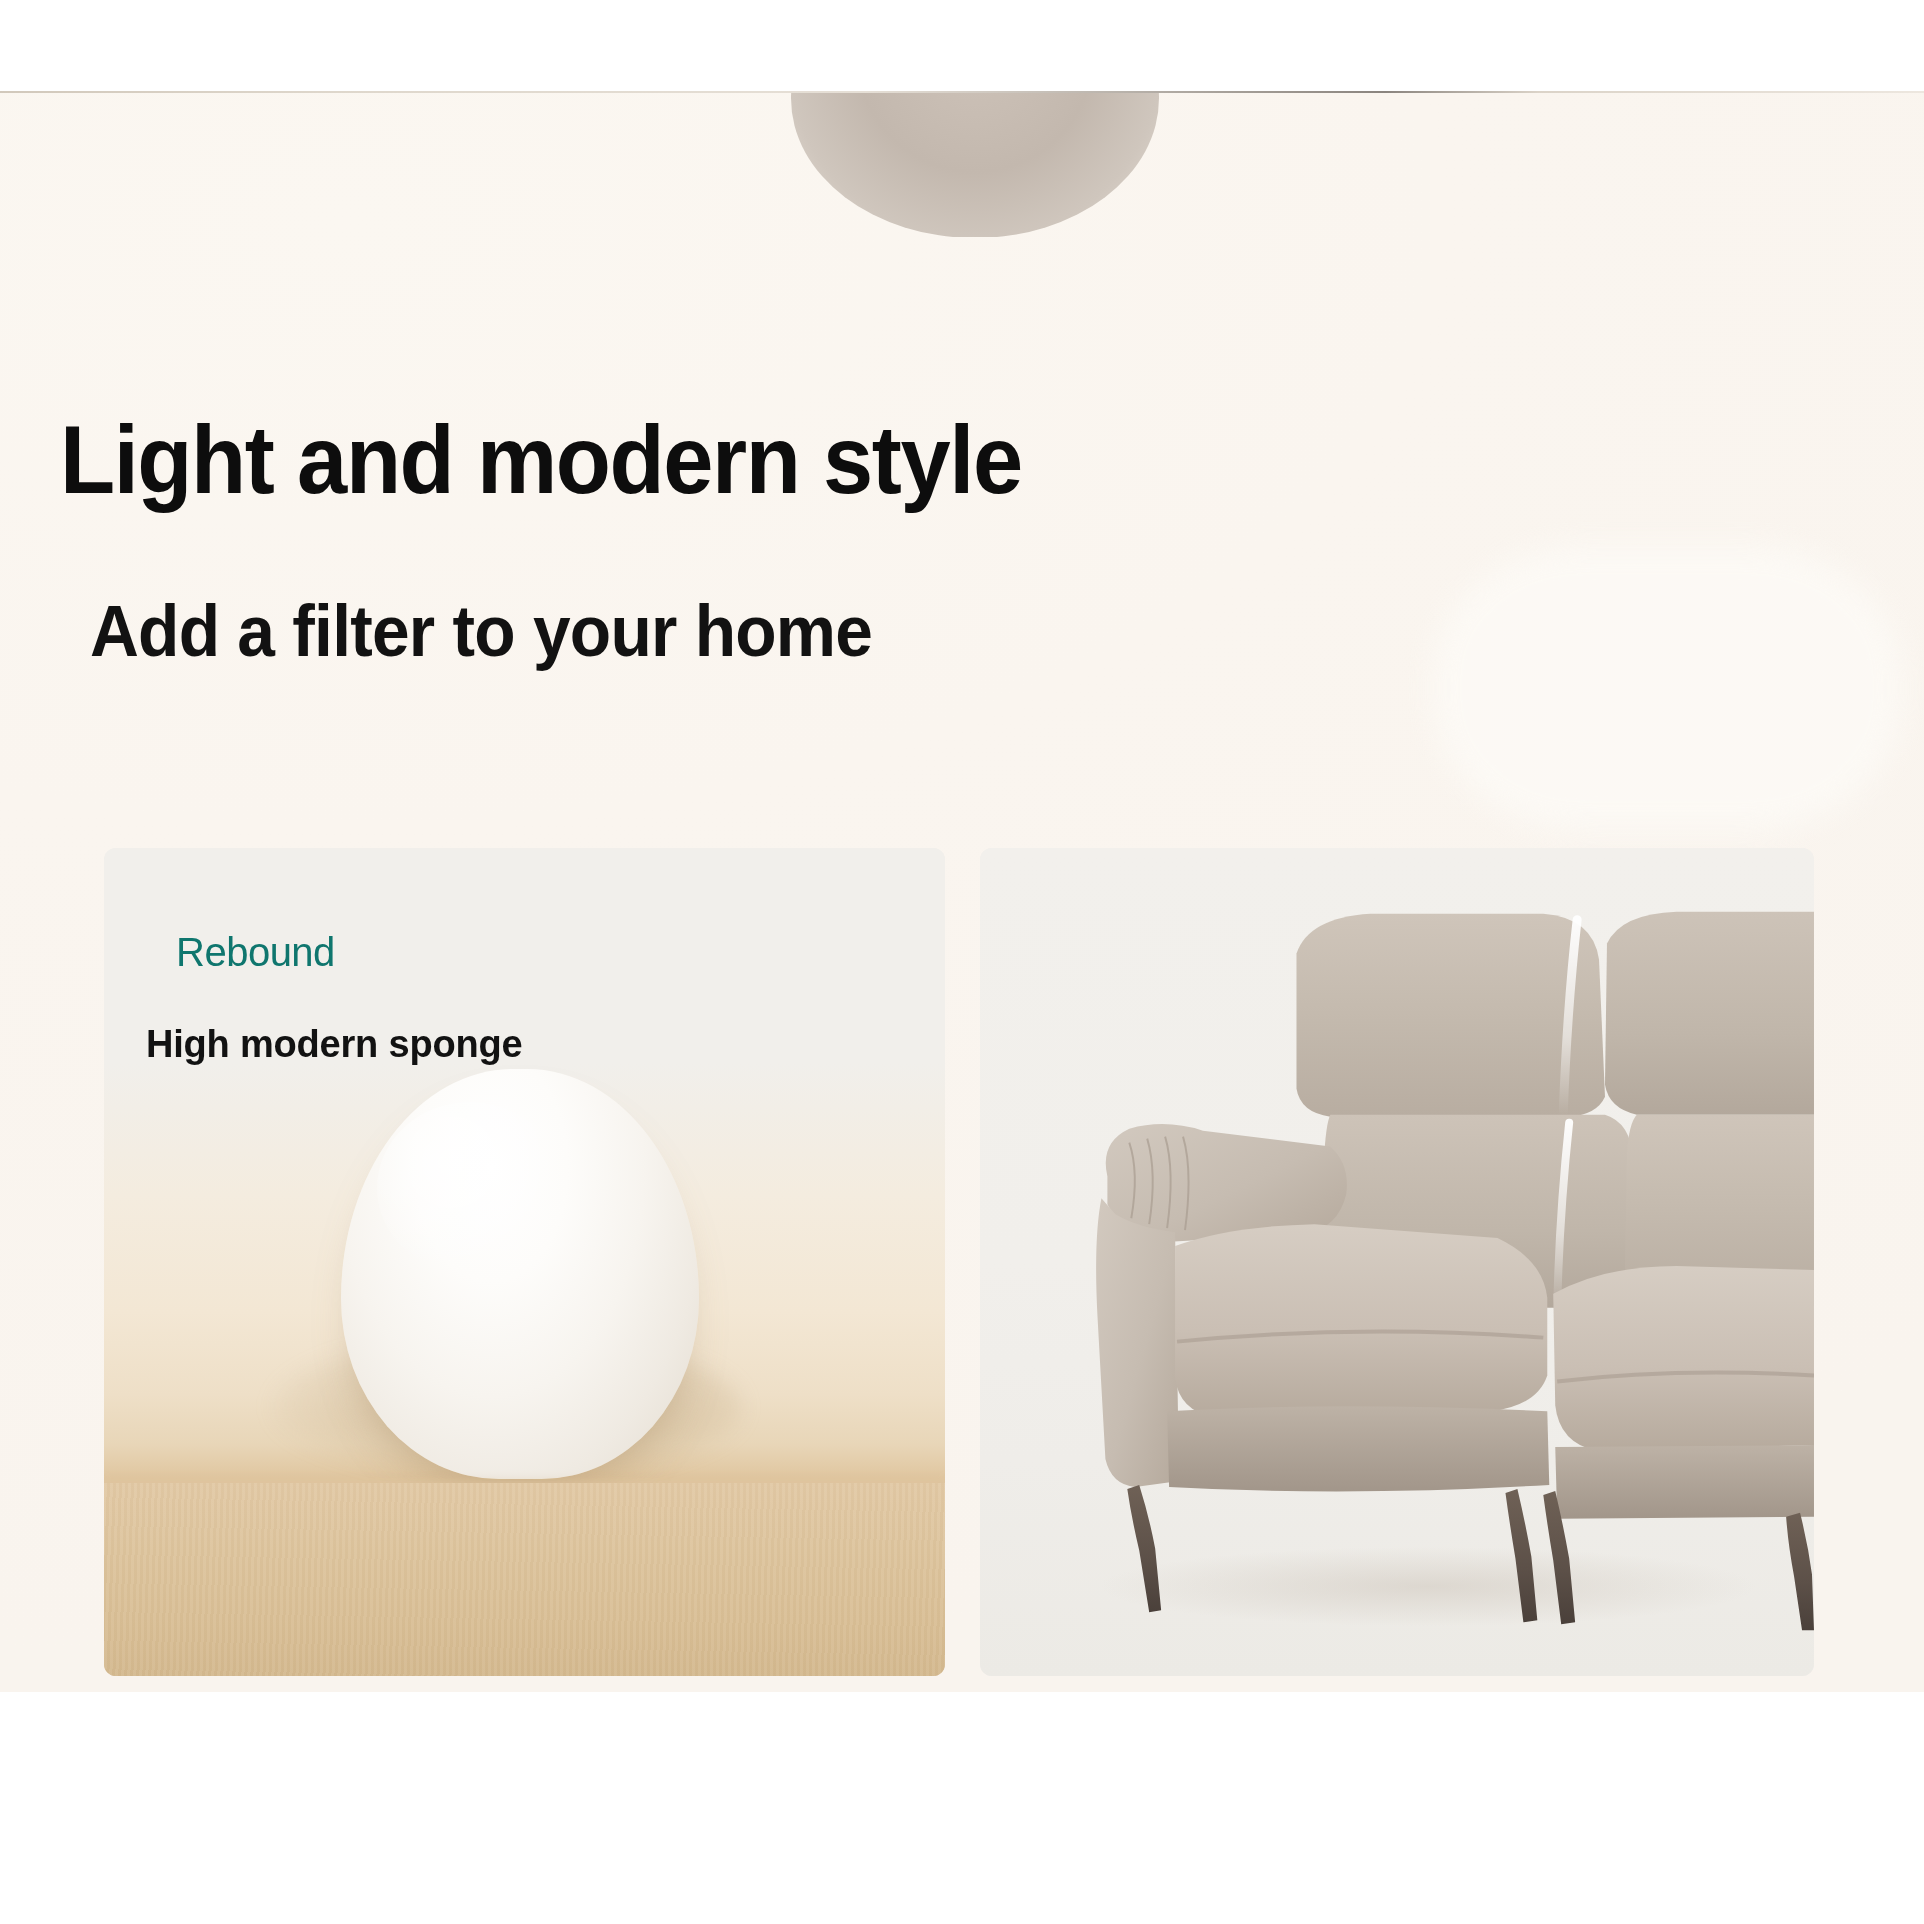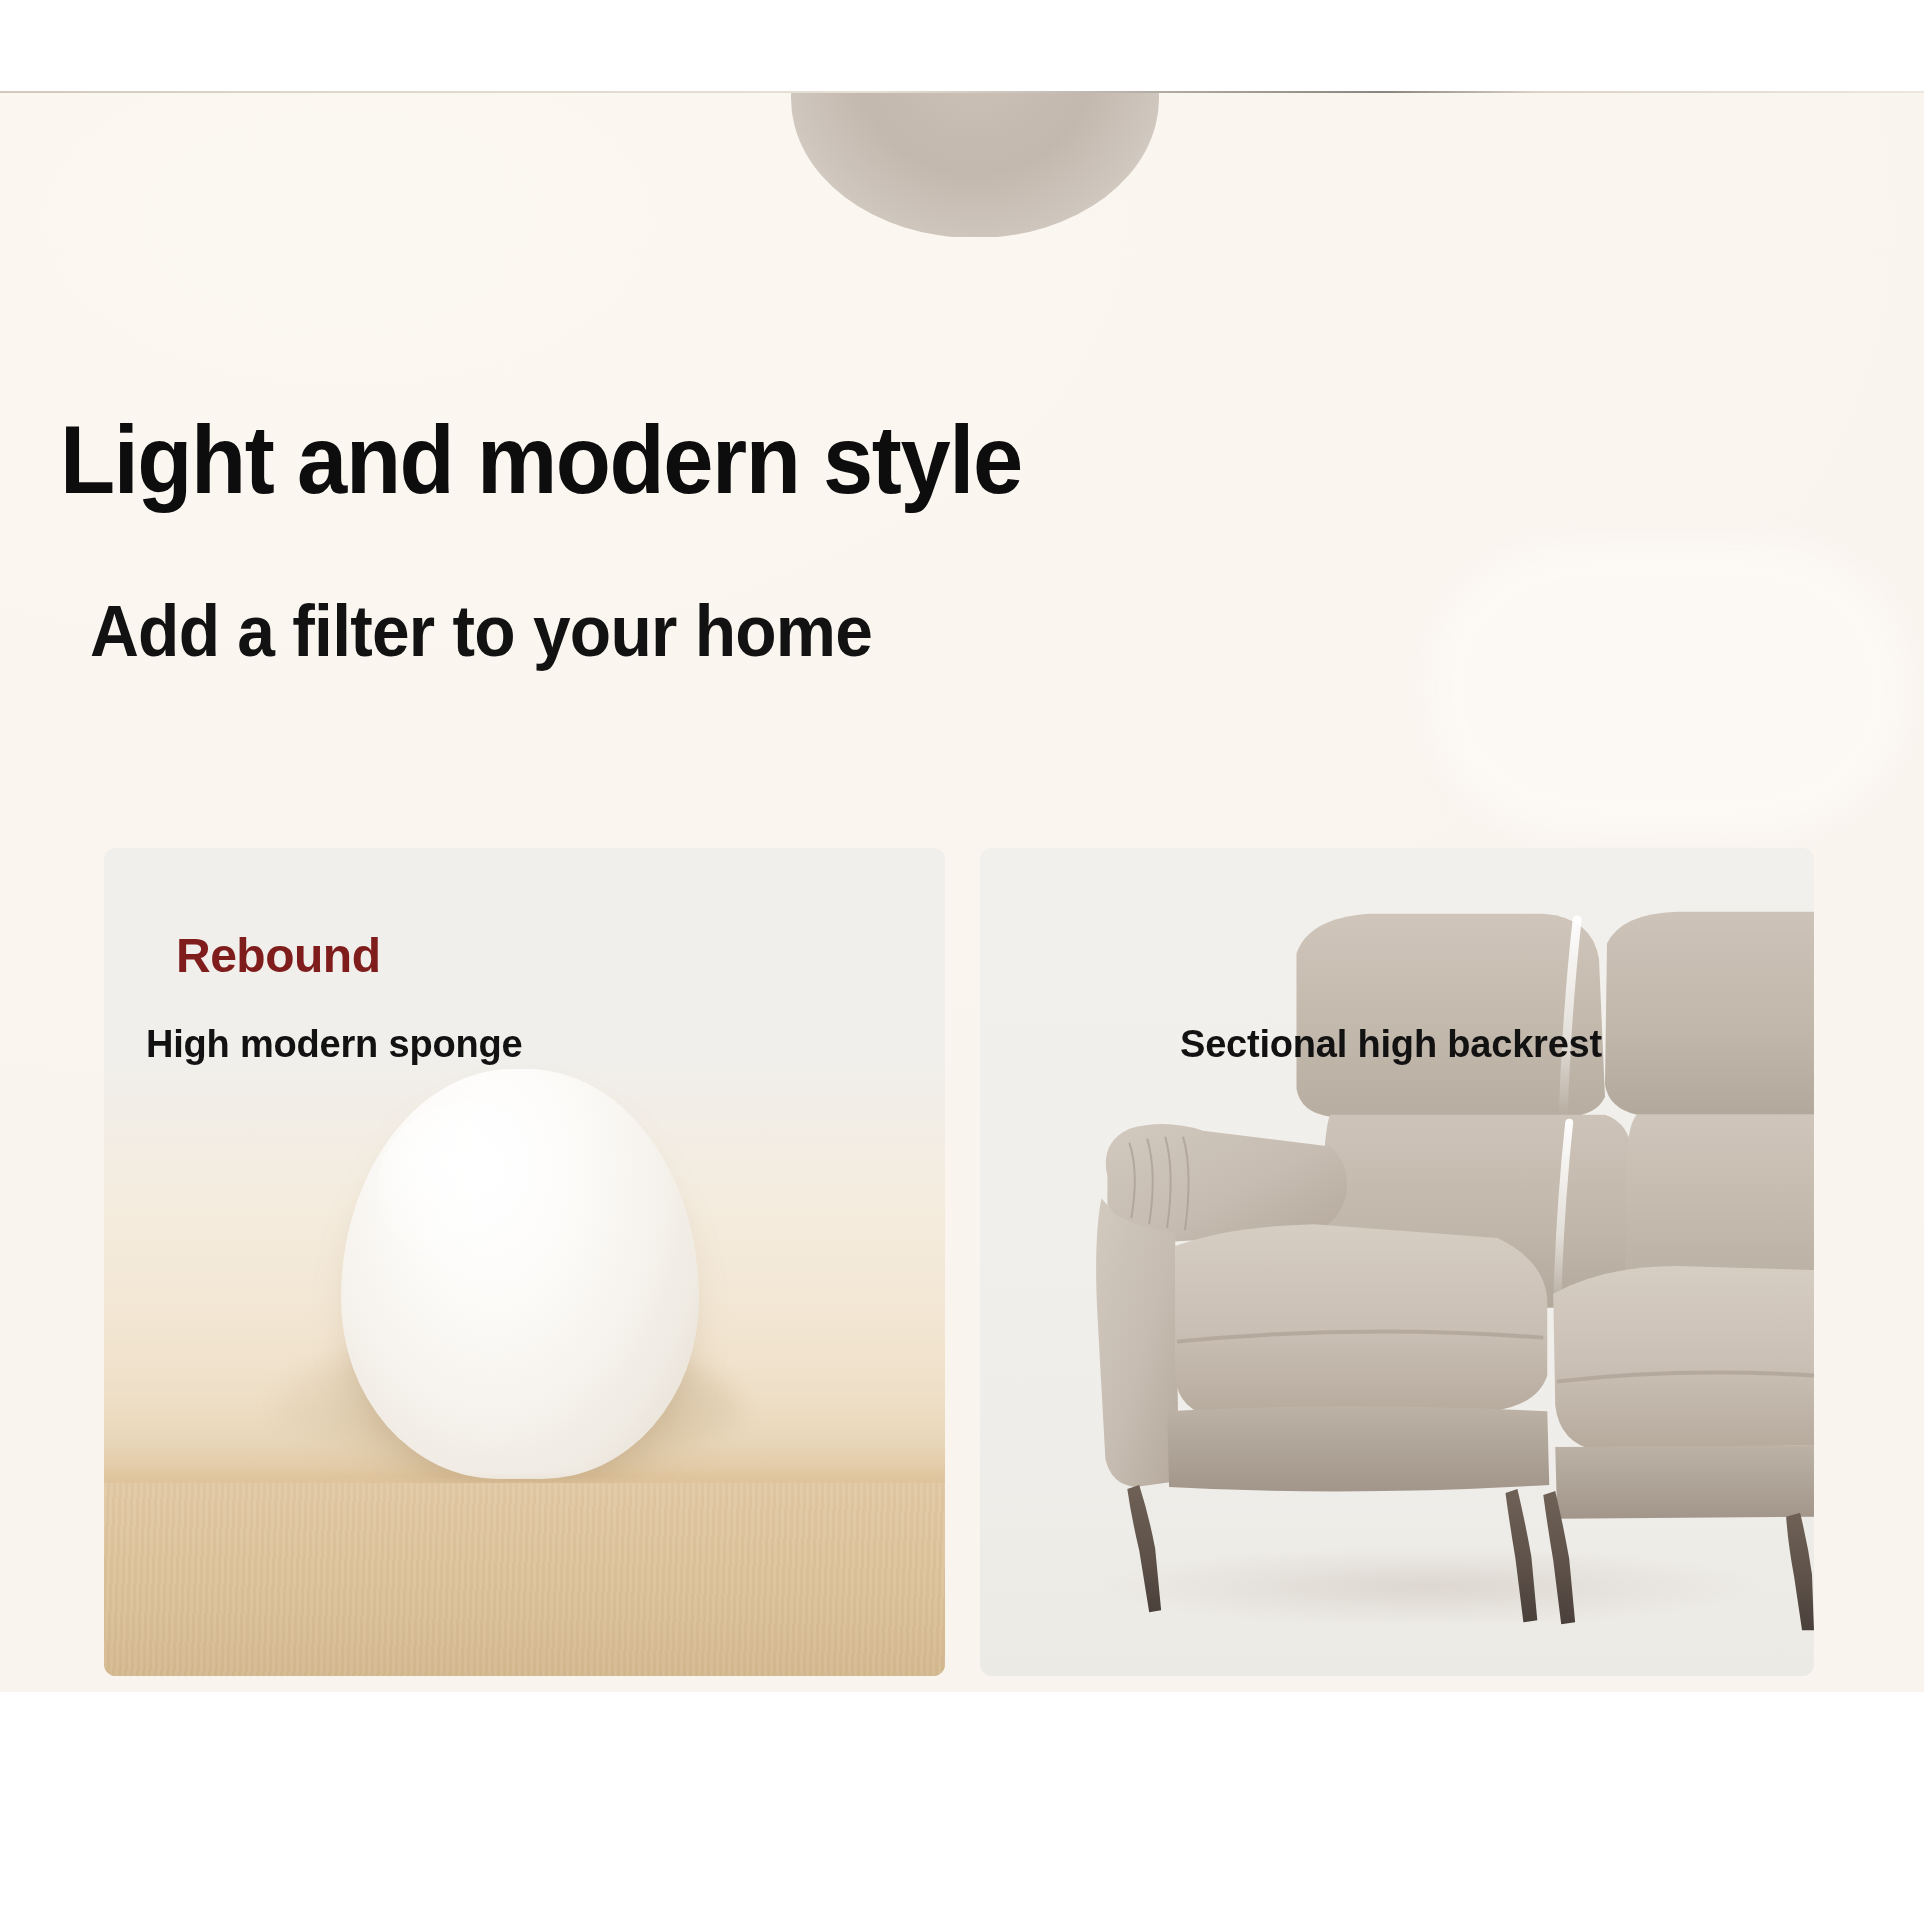--- a/index.html
+++ b/index.html
@@ -82,21 +82,21 @@
   .card{
     position:absolute;top:0;height:828px;
     border-radius:12px;
     background:#efedea;
     overflow:hidden;
   }
   .card--left {left:104px;width:841px;}
   .card--right{left:980px;width:834px;}
 
   .card-title{
-    position:absolute;font-size:48px;font-weight:700;color:#7f1d1d;
+    position:absolute;font-size:40px;font-weight:400;color:#0f766e;
     letter-spacing:-0.5px;white-space:nowrap;line-height:1;
   }
   .card-sub{
     position:absolute;font-size:38px;font-weight:800;color:#121212;
     letter-spacing:-0.2px;white-space:nowrap;line-height:1;
   }
   .card--left  .card-title{left:72px;top:84px;}
   .card--left  .card-sub  {left:42px;top:177px;}
   .card--right .card-title{left:-12px;right:0;top:84px;text-align:center;}
   .card--right .card-sub  {left:-12px;right:0;top:177px;text-align:center;}
@@ -285,20 +285,19 @@
           <path d="M188 566 Q360 556 570 566 L572 640 Q370 652 190 642 Z" fill="url(#gBase)"></path>
           <path d="M578 602 L838 600 L838 672 L580 674 Z" fill="url(#gBase)"></path>
 
           <path d="M160 640 Q170 672 176 704 L182 766 L170 768 L160 706 Q152 672 148 644 Z" fill="url(#gLeg)"></path>
           <path d="M540 644 Q548 678 554 712 L560 776 L546 778 L538 714 Q532 678 528 648 Z" fill="url(#gLeg)"></path>
           <path d="M578 646 Q586 680 592 714 L598 778 L584 780 L576 716 Q570 680 566 650 Z" fill="url(#gLeg)"></path>
           <path d="M824 668 Q832 700 836 730 L838 786 L826 786 L818 732 Q812 700 810 672 Z" fill="url(#gLeg)"></path>
         </svg>
       </div>
 
-      <div class="card-sub">Sectional high backrest</div>
     </div>
 
   </div>
 
   <div class="bottom-white"></div>
 </div>
 
 
 </body></html>

